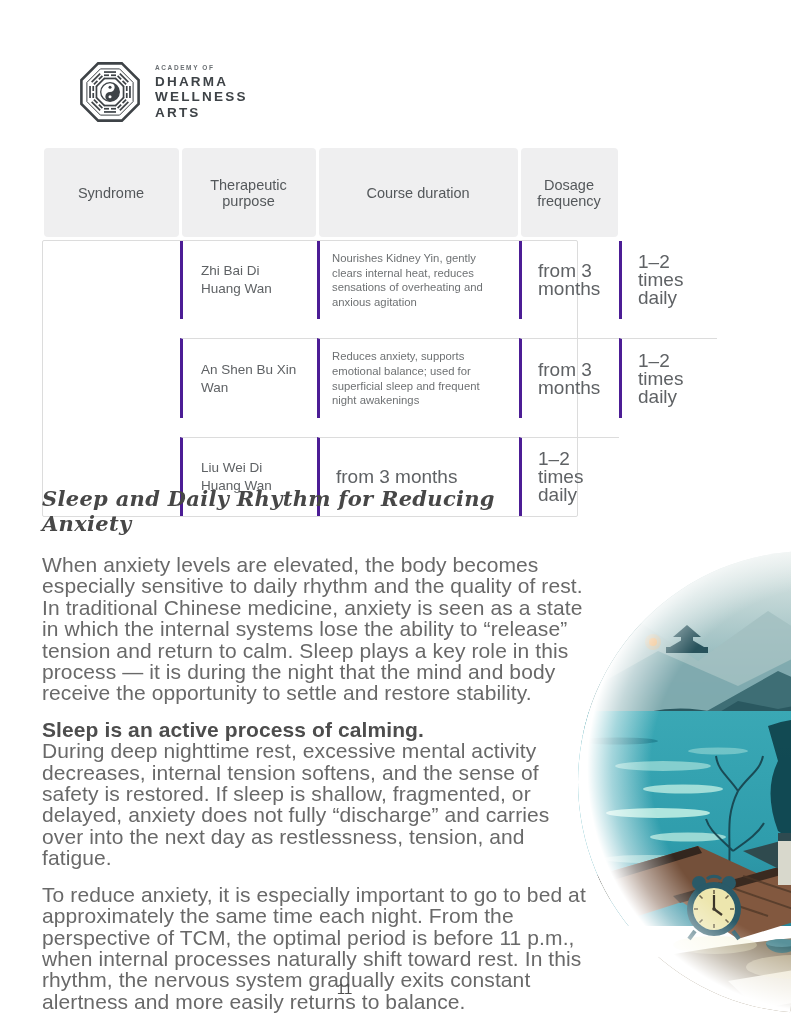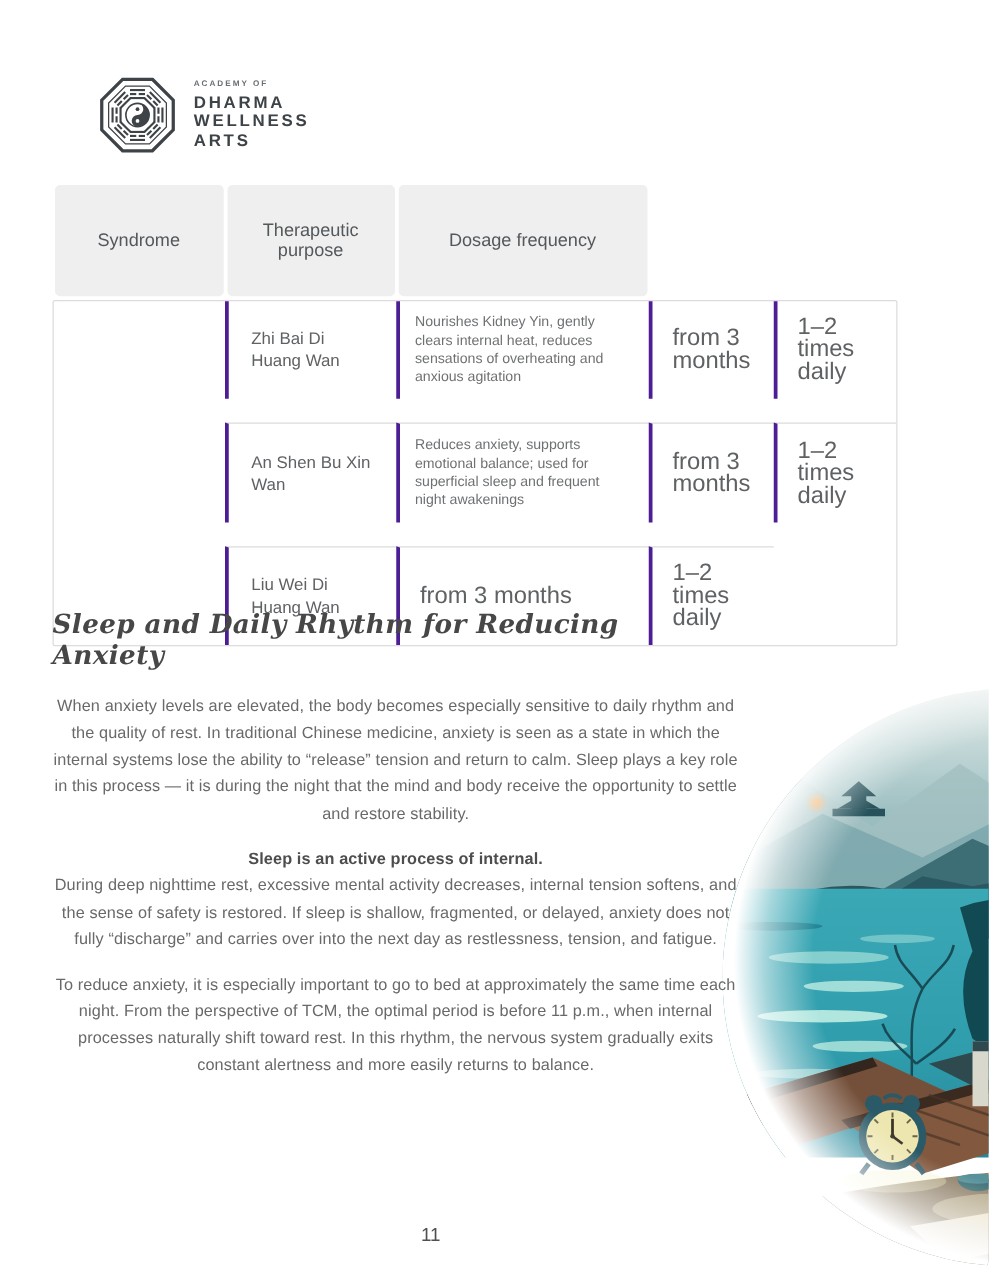--- a/index.html
+++ b/index.html
@@ -11,21 +11,21 @@
   }
 
   
   .logo{position:absolute;left:78px;top:60px;display:flex;align-items:center;gap:13px;}
   .logo svg{display:block;}
   .logo-text{color:#3e4347;}
   .logo-tagline{font-size:6.5px;letter-spacing:1.6px;font-weight:700;color:#6a6f73;margin-bottom:3px;}
   .logo-name{font-size:13.5px;font-weight:700;letter-spacing:2.2px;line-height:15.5px;}
 
   
-  .tbl{position:absolute;left:42px;top:148px;width:676px;}
+  .tbl{position:absolute;left:42px;top:148px;width:536px;}
   .thead{display:grid;grid-template-columns:138px 137px 202px 100px 99px;}
   .th{
     margin:0 1.5px 3px 1.5px;background:#efeff0;border-radius:4px;
     display:flex;align-items:center;justify-content:center;height:89px;
     font-size:14.5px;color:#54585b;text-align:center;
   }
   .th .hw{max-width:118px;}
   .tbody{
     display:grid;grid-template-columns:137px 137px 202px 100px 98px;
     border:1px solid #dcdcdc;border-radius:2px;
@@ -40,21 +40,21 @@
   .row-h{min-height:75px;}
   .row-h3{min-height:72px;}
 
   
   .article{position:absolute;left:42px;top:486px;width:549px;z-index:2;}
   .article h1{
     margin:0 0 18px 0;
     font-family:"DejaVu Serif",serif;font-style:italic;font-weight:700;
     font-size:21px;letter-spacing:0.3px;color:#474747;
   }
-  .article p{margin:0;font-size:13px;line-height:21.4px;color:#696969;letter-spacing:0.1px;text-align:center;}
+  .article p{margin:0;font-size:21px;line-height:21.4px;color:#696969;letter-spacing:0.1px;}
   .article .sect{margin-top:15px;}
   .article .lead{font-weight:700;color:#4d4d4d;}
 
   
   .pageno{position:absolute;left:0;top:980px;width:689px;text-align:center;
           font-size:15px;color:#4f4f4f;z-index:2;}
 
   
   .illu{
     position:absolute;left:578px;top:551px;width:462px;height:462px;
@@ -221,20 +221,23 @@
 
   <div class="tbl">
     <div class="thead">
       <div class="th">
           <span class="hw">Syndrome</span>
         </div>
       <div class="th">
           <span class="hw">Therapeutic purpose</span>
         </div>
       <div class="th">
+          <span class="hw">Course duration</span>
+        </div>
+      <div class="th">
           <span class="hw">Dosage frequency</span>
         </div>
     </div>
     <div class="tbody">
       <div class="cell syndrome-cell"></div>
 
       <div class="cell bl formula row-h">Zhi Bai Di Huang Wan</div>
       <div class="cell bl purpose row-h">Nourishes Kidney Yin, gently clears internal heat, reduces sensations of overheating and anxious agitation</div>
       <div class="cell bl duration row-h">from 3 months</div>
       <div class="cell bl frequency row-h">1–2 times daily</div>
@@ -247,21 +250,21 @@
       <div class="cell bl bt formula row-h3">Liu Wei Di Huang Wan</div>
       <div class="cell bl bt duration row-h3">from 3 months</div>
       <div class="cell bl bt frequency row-h3">1–2 times daily</div>
     </div>
   </div>
 
   <div class="article">
     <h1>Sleep and Daily Rhythm for Reducing Anxiety</h1>
     <p>When anxiety levels are elevated, the body becomes especially sensitive to daily rhythm and the quality of rest. In traditional Chinese medicine, anxiety is seen as a state in which the internal systems lose the ability to “release” tension and return to calm. Sleep plays a key role in this process — it is during the night that the mind and body receive the opportunity to settle and restore stability.</p>
     <div class="sect">
-      <p class="lead">Sleep is an active process of internal.</p>
+      <p class="lead">Sleep is an active process of calming.</p>
       <p>During deep nighttime rest, excessive mental activity decreases, internal tension softens, and the sense of safety is restored. If sleep is shallow, fragmented, or delayed, anxiety does not fully “discharge” and carries over into the next day as restlessness, tension, and fatigue.</p>
     </div>
     <div class="sect">
       <p>To reduce anxiety, it is especially important to go to bed at approximately the same time each night. From the perspective of TCM, the optimal period is before 11 p.m., when internal processes naturally shift toward rest. In this rhythm, the nervous system gradually exits constant alertness and more easily returns to balance.</p>
     </div>
   </div>
 
   <div class="pageno">11</div>
 
 </div>

